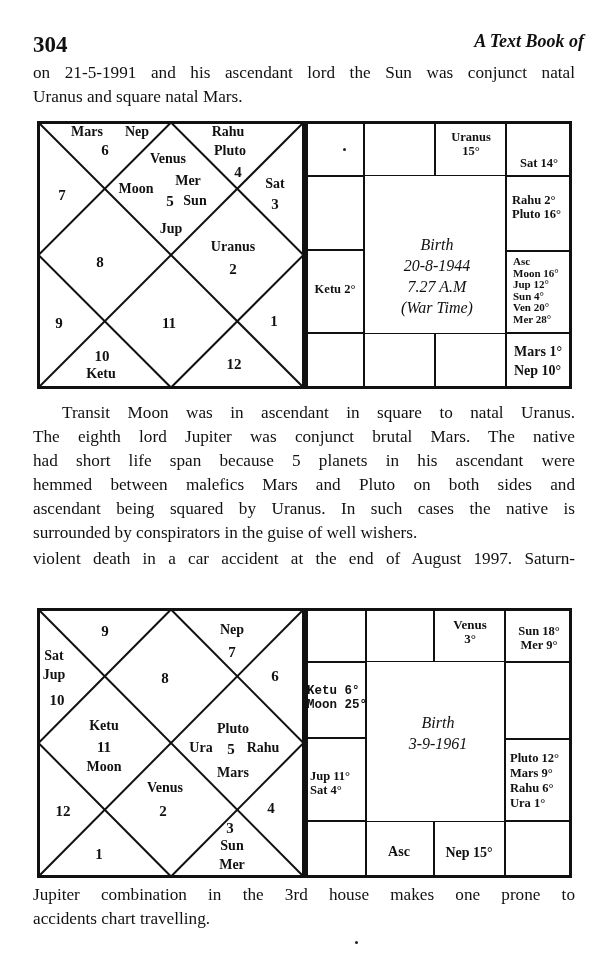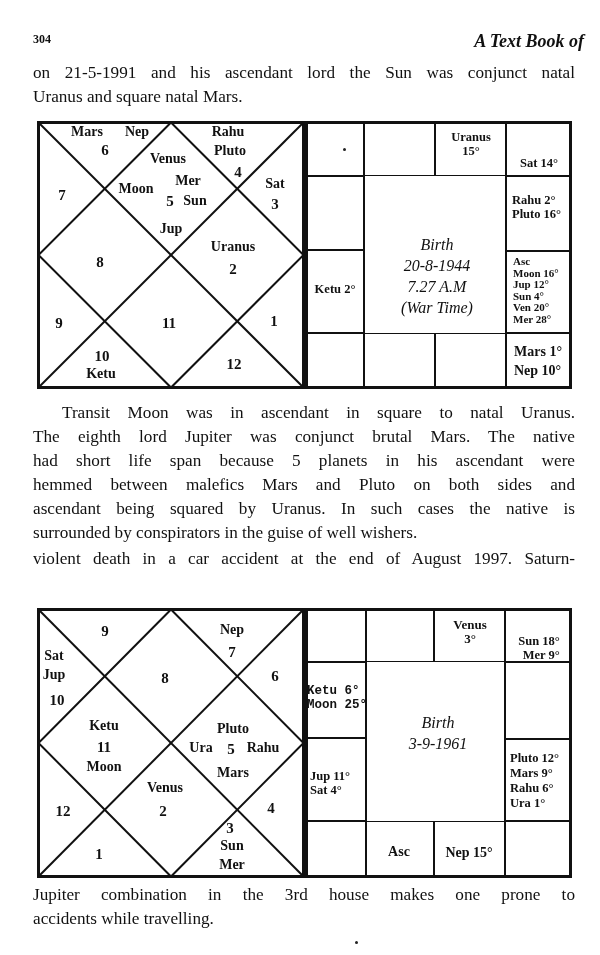--- a/index.html
+++ b/index.html
@@ -1,19 +1,19 @@
 <!DOCTYPE html>
 <html><head>
 <meta charset="utf-8">
 <style>
   html, body { margin:0; padding:0; background:#fff; }
   body { width:600px; height:955px; position:relative; overflow:hidden; color:#111;
          font-family:"Liberation Serif","DejaVu Serif",serif; }
   .abs { position:absolute; }
-  .pagenum { left:33px; top:32px; font-size:12px; font-weight:bold; font-family:"Liberation Serif",serif;text-align:right; }
+  .pagenum { left:33px; top:32px; font-size:23px; font-weight:bold; font-family:"Liberation Serif",serif;text-align:right; }
   .booktitle { right:16px; top:31px; font-size:18px; font-weight:bold; font-style:italic; }
   .para { position:absolute; left:33px; width:542px; font-size:17.2px; line-height:24px; text-align:justify; }
   .para .line { display:block; text-align:justify; text-align-last:justify; white-space:nowrap; }
   .para .line.last { text-align-last:left; }
   .indent { text-indent:29px; }
   .chart { position:absolute; }
   .chart svg { position:absolute; left:0; top:0; }
   .lbl { position:absolute; font-weight:bold; font-size:14px; line-height:16px; text-align:center; white-space:nowrap; transform:translate(-50%,-50%); }
   .num { font-size:15px; }
   .cell { position:absolute; font-weight:bold; font-size:12.5px; line-height:14px; white-space:nowrap; }
@@ -174,21 +174,21 @@
     <line x1="0" y1="130" x2="61" y2="130" stroke="#111" stroke-width="2"></line>
     <line x1="200" y1="131" x2="267" y2="131" stroke="#111" stroke-width="2"></line>
     <rect x="61" y="54" width="139" height="159" fill="#fff" stroke="none"></rect>
     <line x1="61" y1="54" x2="61" y2="213" stroke="#111" stroke-width="2"></line>
     <line x1="200" y1="54" x2="200" y2="213" stroke="#111" stroke-width="2"></line>
   </svg>
   <div class="cell center" style="left:165px; top:24px; font-size:13px;">
     <div>Venus</div>
     <div>3°</div>
   </div>
-  <div class="cell center" style="left:234px; top:30px; text-align:right;margin-top:10px;">
+  <div class="cell center" style="left:234px; top:30px; text-align:center;">
     <div>Sun 18°</div>
     <div>Mer 9°</div>
   </div>
   <div class="cell" style="left:2px; top:76px;font-family:Liberation Mono, monospace;">
     <div>Ketu 6°</div>
     <div>Moon 25°</div>
   </div>
   <div class="cell" style="left:5px; top:161px;">
     <div>Jup 11°</div>
     <div>Sat 4°</div>
@@ -206,16 +206,16 @@
     <div>Nep 15°</div>
   </div>
   <div class="center-text" style="left:133px; top:125px;">
     <div>Birth</div>
     <div>3-9-1961</div>
   </div>
 </div>
 
 <div class="para" style="top:883px;">
   <span class="line">Jupiter combination in the 3rd house makes one prone to</span>
-  <span class="line last">accidents while travelling.</span>
+  <span class="line last">accidents chart travelling.</span>
 </div>
 
 <div class="dot" style="left:355px; top:941px;"></div>
 
 </body></html>

